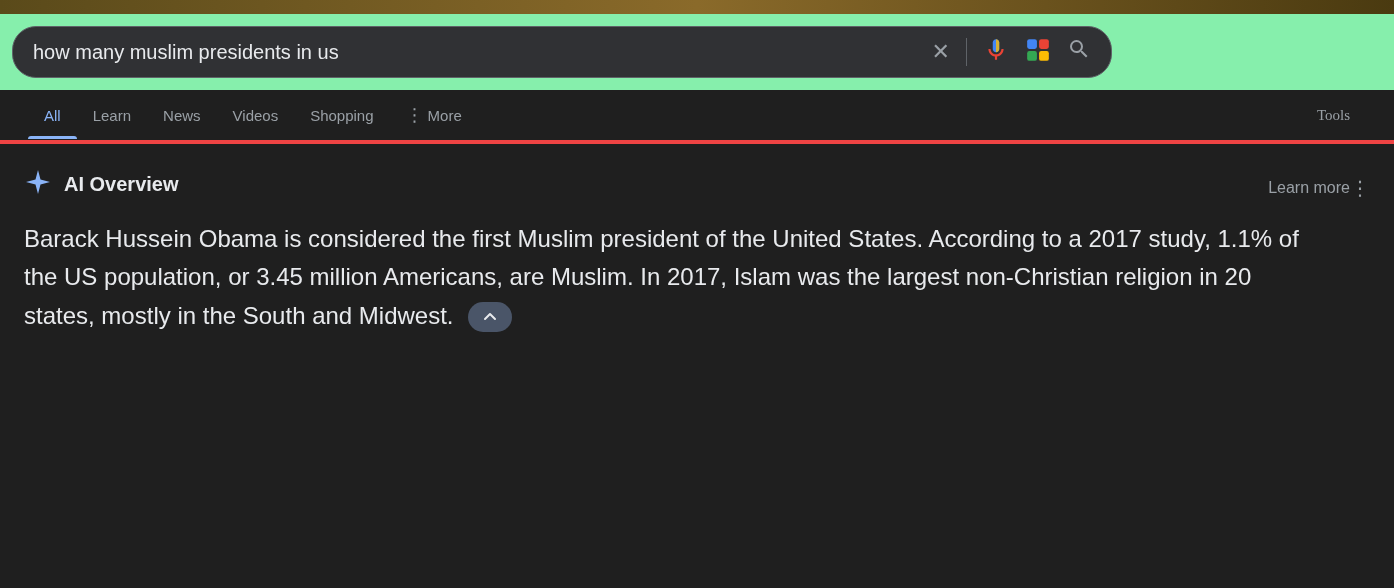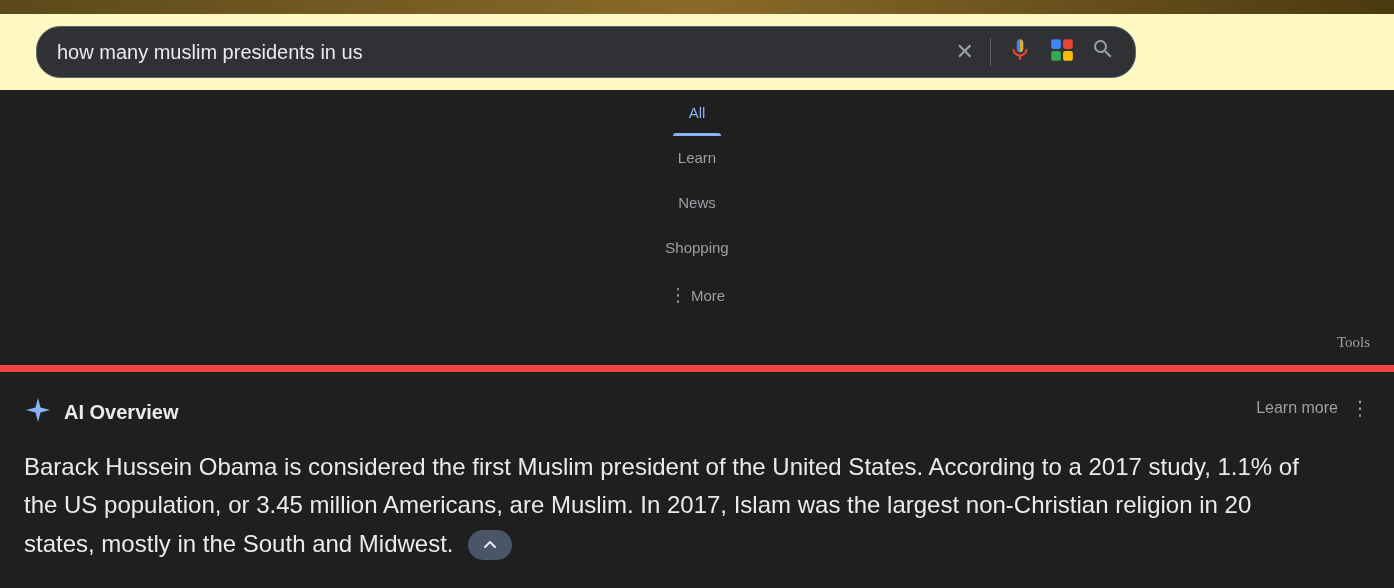--- a/index.html
+++ b/index.html
@@ -16,22 +16,22 @@
 
     
     .top-strip {
       width: 100%;
       height: 14px;
       background: linear-gradient(to right, #5a4a1a, #8a6a2a, #4a3a10);
     }
 
     
     .search-area {
-      background-color: #fef9c3;
-      padding: 12px 36px;
+      background-color: #86efac;
+      padding: 12px 12px;
       display: flex;
       align-items: flex-start;
     }
 
     .search-bar {
       display: flex;
       align-items: center;
       background-color: #303134;
       border: 1px solid #5f6368;
       border-radius: 24px;
@@ -84,24 +84,23 @@
     .search-btn-icon {
       color: #9aa0a6;
       font-size: 24px;
       cursor: pointer;
     }
 
     
     .nav-tabs {
       display: flex;
       align-items: center;
-      padding: 0 8px;
-      border-bottom: 7px solid #ef4444;
+      padding: 0 28px;
+      border-bottom: 4px solid #ef4444;
       background-color: #1f1f1f;
-      flex-direction: column;
     }
 
     .nav-tab {
       padding: 14px 16px;
       font-size: 15px;
       color: #9aa0a6;
       cursor: pointer;
       text-decoration: none;
       position: relative;
       white-space: nowrap;
@@ -134,21 +133,21 @@
     }
 
     
     .ai-overview-section {
       padding: 24px 24px 16px 24px;
       background-color: #1f1f1f;
     }
 
     .ai-overview-header {
       display: flex;
-      align-items: flex-start;
+      align-items: flex-end;
       justify-content: space-between;
       margin-bottom: 20px;
     }
 
     .ai-overview-title-group {
       display: flex;
       align-items: center;
       gap: 12px;
     }
 
@@ -159,21 +158,20 @@
 
     .ai-overview-title {
       font-size: 20px;
       font-weight: 600;
       color: #e8eaed;
     }
 
     .ai-overview-actions {
       display: flex;
       align-items: center;
-      gap: 12px;
     }
 
     .learn-more-link {
       font-size: 16px;
       color: #9aa0a6;
       cursor: pointer;
       text-decoration: none;
     }
 
     .more-dots {
@@ -242,20 +240,21 @@
         </svg>
       </span>
     </div>
   </div>
 </div>
 
 <div class="nav-tabs">
   <a class="nav-tab active">All</a>
   <a class="nav-tab">Learn</a>
   <a class="nav-tab">News</a>
+  <a class="nav-tab">Videos</a>
   <a class="nav-tab">Shopping</a>
   <a class="nav-tab more-tab">
     <span style="font-size:18px;">⋮</span>
     <span>More</span>
   </a>
   <a class="nav-tab tools-tab">Tools</a>
 </div>
 
 <div class="ai-overview-section">
   <div class="ai-overview-header">

